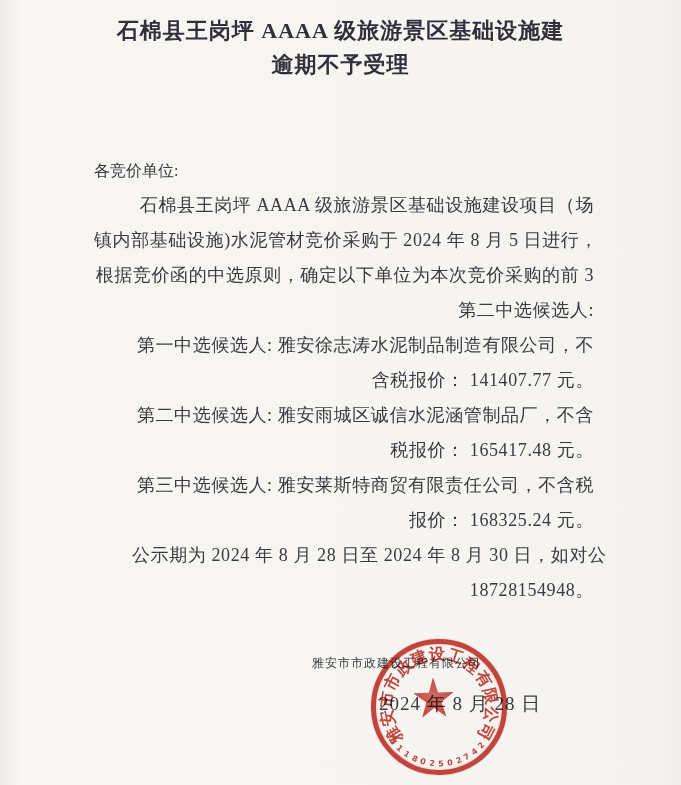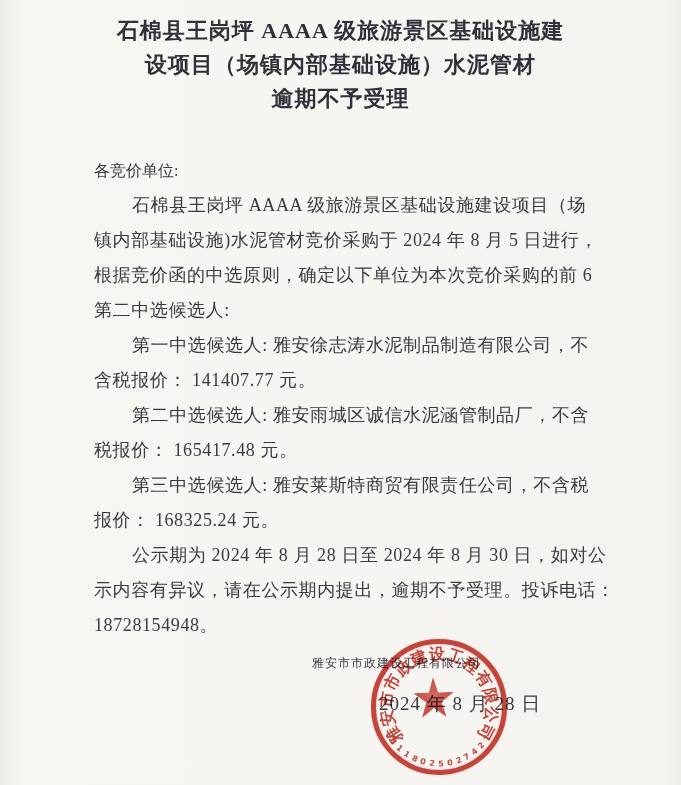--- a/index.html
+++ b/index.html
@@ -28,20 +28,21 @@
     position:absolute;left:94px;top:153px;
     font-size:16px;line-height:35px;white-space:pre;
   }
   .body-block{
     position:absolute;left:94px;top:188px;width:500px;
   }
   .body-line{
     font-size:18px;line-height:35px;height:35px;
     letter-spacing:0.6px;white-space:pre;
     color:#3a3a42;
+    text-align:right;
   }
   .body-line.indent{padding-left:38px;}
   .sig-company{
     position:absolute;left:312px;top:655px;
     font-size:12px;letter-spacing:1px;white-space:pre;
   }
   .sig-date{
     position:absolute;left:379px;top:691px;
     font-size:19px;letter-spacing:1px;white-space:pre;
   }
@@ -72,39 +73,37 @@
     font-family:"DejaVu Sans","Liberation Sans",sans-serif;
   }
 </style>
 </head>
 <body>
 
 <div class="page">
 
   <div class="title-block">
     <div class="title-line">石棉县王岗坪 AAAA 级旅游景区基础设施建</div>
-    <div class="title-line">设项目（场镇内部基础设施）水泥管材</div>
     <div class="title-line">逾期不予受理</div>
   </div>
 
   <div class="salutation">各竞价单位:</div>
 
   <div class="body-block">
     <div class="body-line indent">石棉县王岗坪 AAAA 级旅游景区基础设施建设项目（场</div>
     <div class="body-line">镇内部基础设施)水泥管材竞价采购于 2024 年 8 月 5 日进行，</div>
-    <div class="body-line">根据竞价函的中选原则，确定以下单位为本次竞价采购的前 6</div>
+    <div class="body-line">根据竞价函的中选原则，确定以下单位为本次竞价采购的前 3</div>
     <div class="body-line">第二中选候选人:</div>
     <div class="body-line indent">第一中选候选人: 雅安徐志涛水泥制品制造有限公司，不</div>
     <div class="body-line">含税报价： 141407.77 元。</div>
     <div class="body-line indent">第二中选候选人: 雅安雨城区诚信水泥涵管制品厂，不含</div>
     <div class="body-line">税报价： 165417.48 元。</div>
     <div class="body-line indent">第三中选候选人: 雅安莱斯特商贸有限责任公司，不含税</div>
     <div class="body-line">报价： 168325.24 元。</div>
     <div class="body-line indent">公示期为 2024 年 8 月 28 日至 2024 年 8 月 30 日，如对公</div>
-    <div class="body-line">示内容有异议，请在公示期内提出，逾期不予受理。投诉电话：</div>
     <div class="body-line">18728154948。</div>
   </div>
 
   <div class="sig-company">雅安市市政建设工程有限公司</div>
   <div class="sig-date">2024 年 8 月 28 日</div>
 
   <div class="seal">
     <div class="seal-ring"></div>
     <div class="seal-star"></div>
 

